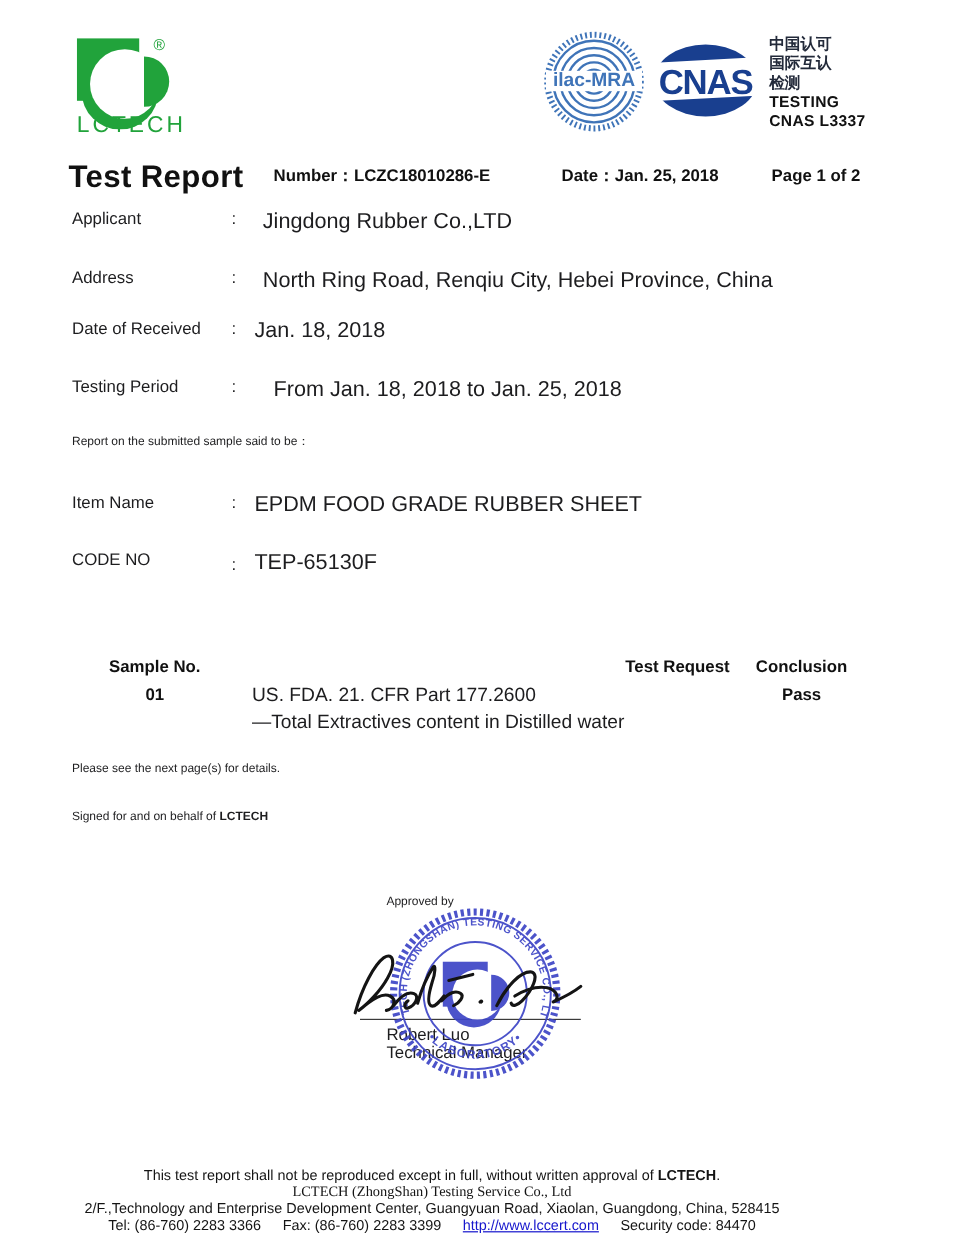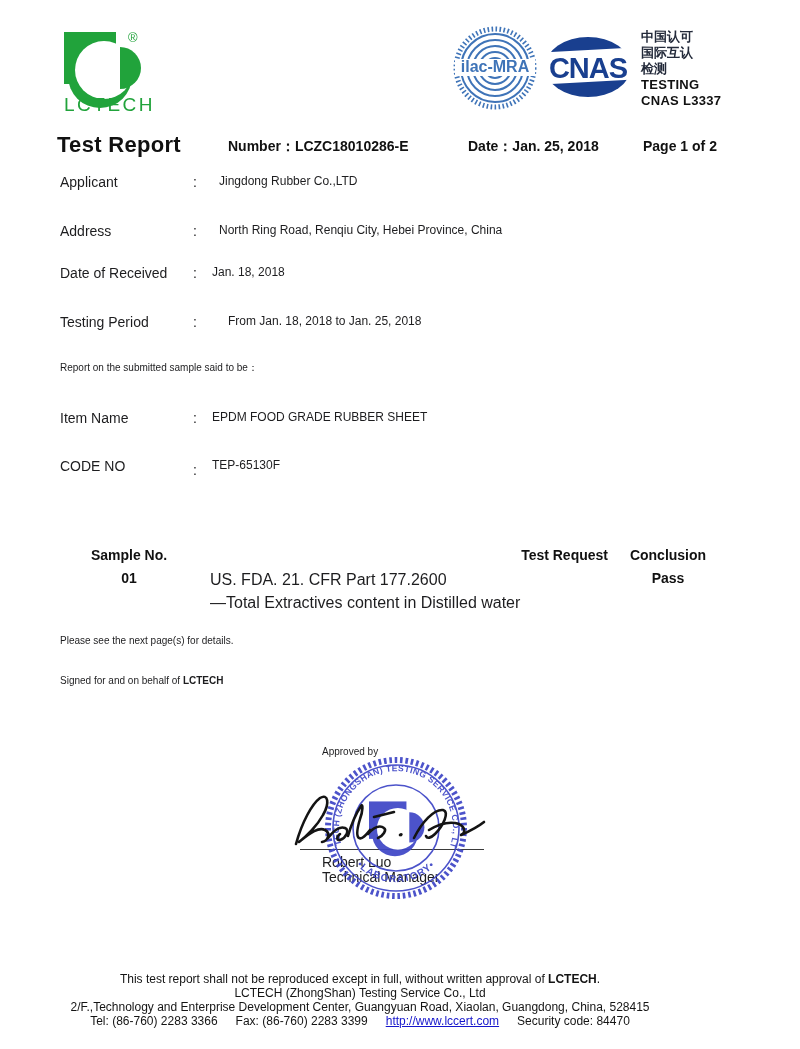--- a/index.html
+++ b/index.html
@@ -8,27 +8,27 @@
   .page { position:relative; width:800px; height:1049px; background:#fff; overflow:hidden; }
   .abs { position:absolute; }
 
   
   .brand-word { font-size:19px; letter-spacing:2.5px; color:#21a33b; font-weight:400; }
   .reg-mark { font-size:13px; color:#21a33b; }
   .accr-lines div { font-size:13px; font-weight:bold; line-height:16px; color:#232a3a; }
   .accr-lines div.en { color:#111; letter-spacing:0.3px; }
 
   
-  .doc-title { font-size:22px; font-weight:bold; color:#111; letter-spacing:0.3px; }
+  .doc-title { font-size:26px; font-weight:bold; color:#111; letter-spacing:0.3px; }
   .title-meta { font-size:14px; font-weight:bold; color:#111; }
 
   
   .lbl { font-size:14px; color:#1d1d1f; }
   .colon { font-size:14px; color:#1d1d1f; }
-  .val { font-size:12px; color:#1d1d1f; }
+  .val { font-size:18px; color:#1d1d1f; }
 
   
   .th { font-size:14px; font-weight:bold; text-align:center; color:#111; }
   .td-c { font-size:14px; font-weight:bold; text-align:center; color:#111; }
   .td-l { font-size:16px; color:#1d1d1f; }
 
   .note-line { font-size:10px; color:#1d1d1f; }
   .bold { font-weight:bold; }
 
   
@@ -172,19 +172,19 @@
       <path d="M86 45 L106 40"></path>
       <path d="M112 63 C113 62 114 62 113 63"></path>
       <path d="M126 66 C134 50 146 37 155 38 C162 40 155 54 147 62 C143 66 139 67 138 64"></path>
       <path d="M141 58 C151 52 162 49 171 52 C177 55 178 61 173 63 C182 59 191 54 196 50"></path>
     </g>
   </svg>
 
   <div class="abs footer-line" style="top:972px;">
     <span>This test report shall not be reproduced except in full, without written approval of </span><span class="bold">LCTECH</span><span>.</span>
   </div>
-  <div class="abs footer-line" style="top:986px;">LCTECH (ZhongShan) Testing Service Co., Ltd</div>
+  <div class="abs footer-line" style="top:986px;font-family:Liberation Serif, serif;">LCTECH (ZhongShan) Testing Service Co., Ltd</div>
   <div class="abs footer-line" style="top:1000px;">2/F.,Technology and Enterprise Development Center, Guangyuan Road, Xiaolan, Guangdong, China, 528415</div>
   <div class="abs footer-line" style="top:1014px;">
     <span>Tel: (86-760) 2283 3366</span><span class="seg-gap"></span><span>Fax: (86-760) 2283 3399</span><span class="seg-gap"></span><a href="#" class="footer-link">http://www.lccert.com</a><span class="seg-gap"></span><span>Security code: 84470</span>
   </div>
 
 </div>
 
 </body></html>

